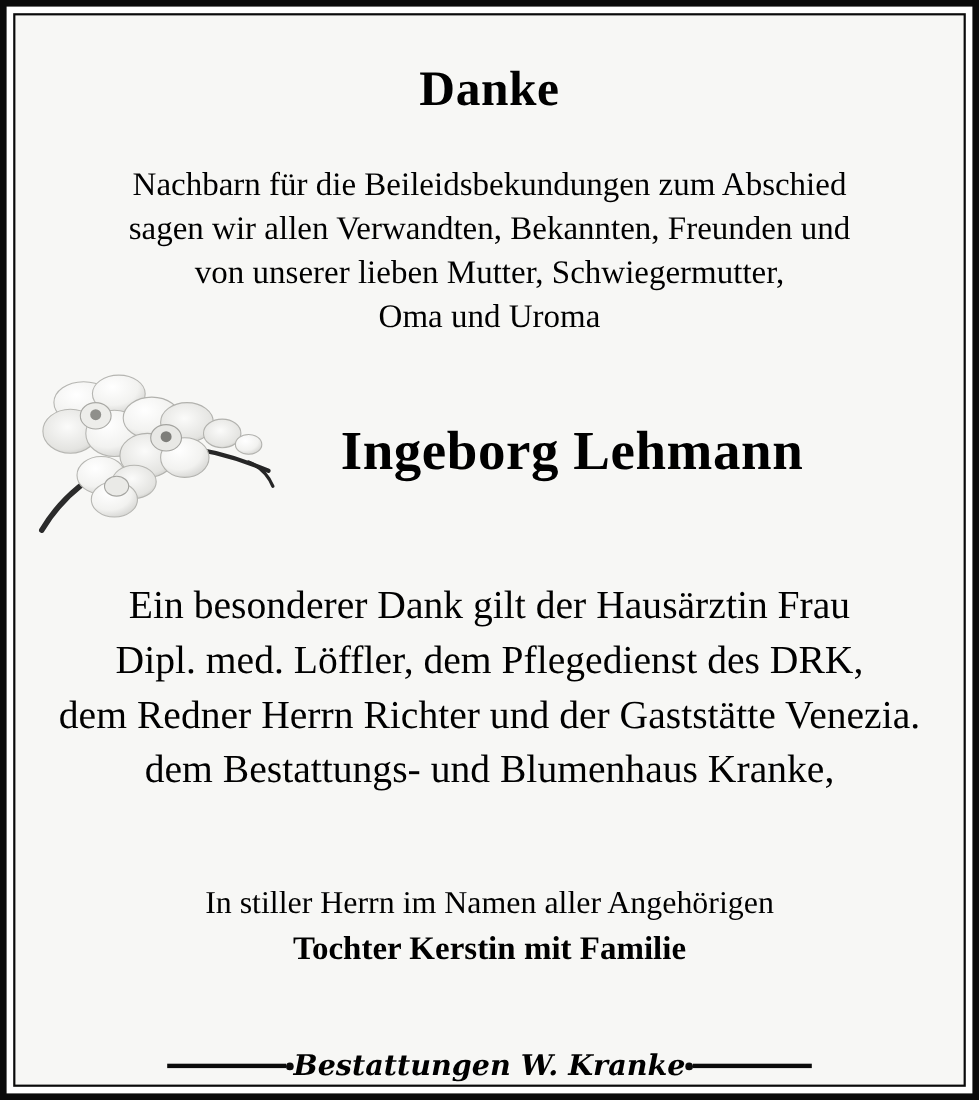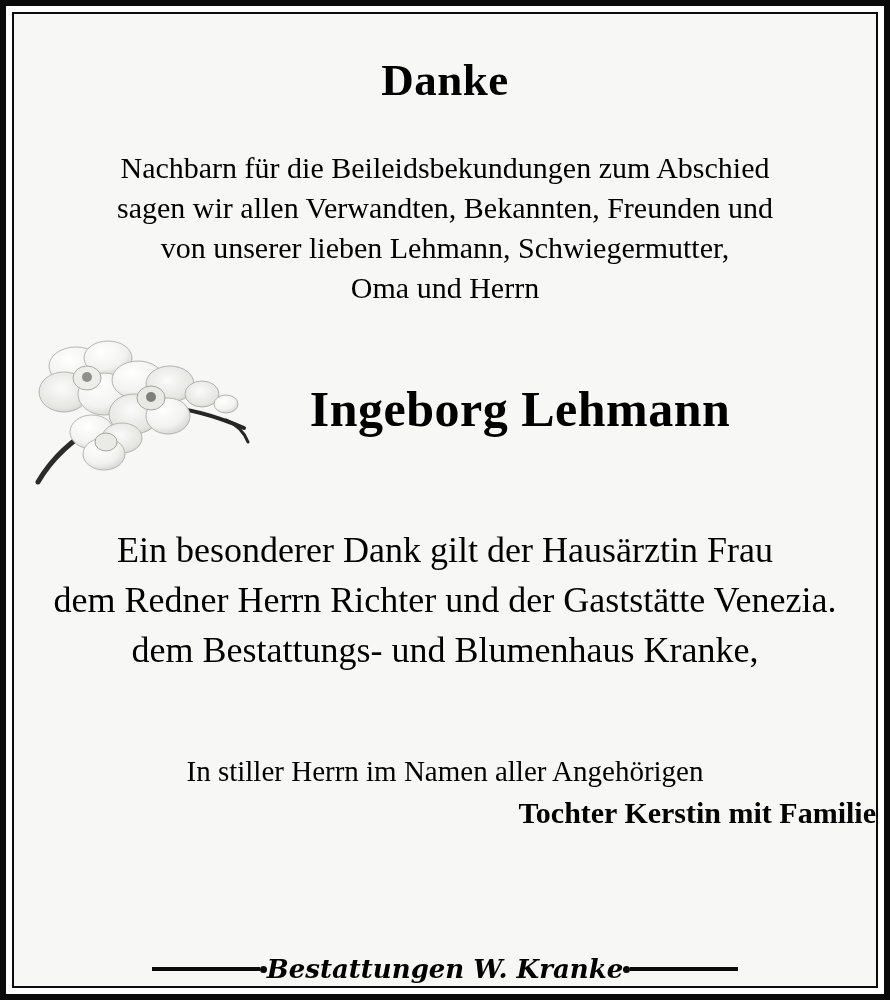--- a/index.html
+++ b/index.html
@@ -96,21 +96,20 @@
   }
   .mourning {
     margin-top: 76px;
     font-size: 29px;
     line-height: 1.4;
   }
   .family {
     margin-top: 4px;
     font-size: 30px;
     font-weight: bold;
-    text-align: right;
   }
   .place {
     margin-top: 56px;
     font-size: 29px;
   }
   .footer {
     position: absolute;
     left: 0;
     right: 0;
     bottom: 2px;
@@ -144,22 +143,22 @@
   <div class="frame-outer"></div>
   <div class="frame-inner"></div>
 
   <div class="content">
 
     <div class="title">Danke</div>
 
     <div class="intro">
       <div>Nachbarn für die Beileidsbekundungen zum Abschied</div>
       <div>sagen wir allen Verwandten, Bekannten, Freunden und</div>
-      <div>von unserer lieben Lehmann, Schwiegermutter,</div>
-      <div>Oma und Herrn</div>
+      <div>von unserer lieben Mutter, Schwiegermutter,</div>
+      <div>Oma und Uroma</div>
     </div>
 
     <div class="name-block">
 
       <svg class="orchid" viewBox="0 0 240 170">
         <defs>
           <radialGradient id="pet" cx="38%" cy="32%" r="78%">
             <stop offset="0%" stop-color="#ffffff"></stop>
             <stop offset="62%" stop-color="#f2f2f0"></stop>
             <stop offset="100%" stop-color="#cfcfcc"></stop>
@@ -204,20 +203,21 @@
           <ellipse cx="172" cy="62" rx="17" ry="13" fill="url(#pet2)" stroke="#b2b2ae" stroke-width="1"></ellipse>
           <ellipse cx="196" cy="72" rx="12" ry="9" fill="url(#pet)" stroke="#b2b2ae" stroke-width="1"></ellipse>
         </g>
       </svg>
 
       <div class="name">Ingeborg Lehmann</div>
     </div>
 
     <div class="thanks">
       <div>Ein besonderer Dank gilt der Hausärztin Frau</div>
+      <div>Dipl. med. Löffler, dem Pflegedienst des DRK,</div>
       <div>dem Redner Herrn Richter und der Gaststätte Venezia.</div>
       <div>dem Bestattungs- und Blumenhaus Kranke,</div>
     </div>
 
     <div class="mourning">In stiller Herrn im Namen aller Angehörigen</div>
     <div class="family">Tochter Kerstin mit Familie</div>
 
 
     <div class="footer">
       <span class="rule"></span>

